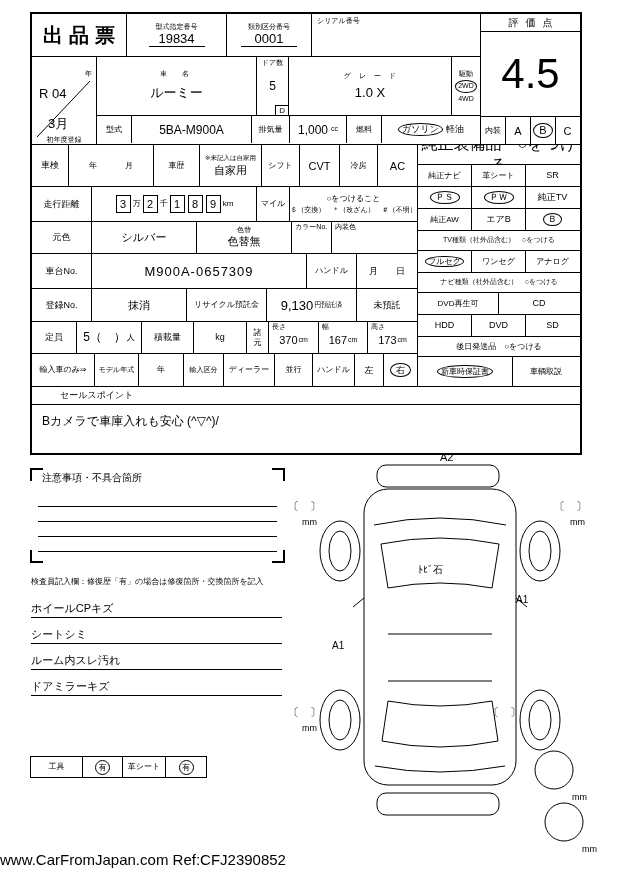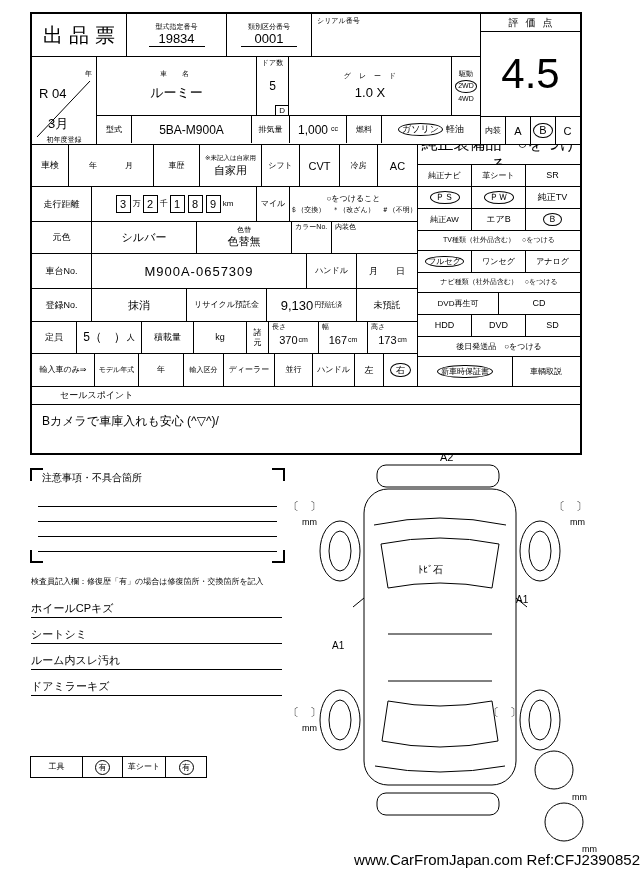--- a/index.html
+++ b/index.html
@@ -43,21 +43,21 @@
 </style>
 </head>
 <body>
 
 <div id="sheet">
 
   <div class="abs" id="form-box" style="left:30px;top:12px;width:552px;height:443px;border:2px solid #000">
 
     <div class="row bb" style="left:0;top:0;width:448px;height:43px">
       <div class="cell br" style="width:95px">
-        <span style="font-size:20px;font-weight:normal;letter-spacing:6px;text-indent:6px">出品票</span>
+        <span style="font-size:20px;font-weight:bold;letter-spacing:6px;text-indent:6px">出品票</span>
       </div>
       <div class="cell br" style="width:100px">
         <span class="lab">型式指定番号</span>
         <span class="uline">19834</span>
       </div>
       <div class="cell br" style="width:85px">
         <span class="lab">類別区分番号</span>
         <span class="uline">0001</span>
       </div>
       <div class="cell" style="width:168px;justify-content:flex-start;align-items:flex-start;padding:3px 5px">
@@ -374,15 +374,15 @@
     <text x="288" y="77" font-size="9">mm</text>
     <text x="6" y="268" font-size="11">〔　〕</text>
     <text x="20" y="283" font-size="9">mm</text>
     <text x="206" y="268" font-size="11">〔　〕</text>
     <circle class="shape" cx="272" cy="322" r="19"></circle>
     <text x="290" y="352" font-size="9">mm</text>
     <circle class="shape" cx="282" cy="374" r="19"></circle>
     <text x="300" y="404" font-size="9">mm</text>
   </svg>
 
-  <div class="abs" style="left:0;top:851px;width:640px;text-align:right;font-size:15px">www.CarFromJapan.com Ref:CFJ2390852</div>
+  <div class="abs" style="left:0;top:851px;width:640px;text-align:left;font-size:15px">www.CarFromJapan.com Ref:CFJ2390852</div>
 
 </div>
 
 </body></html>

